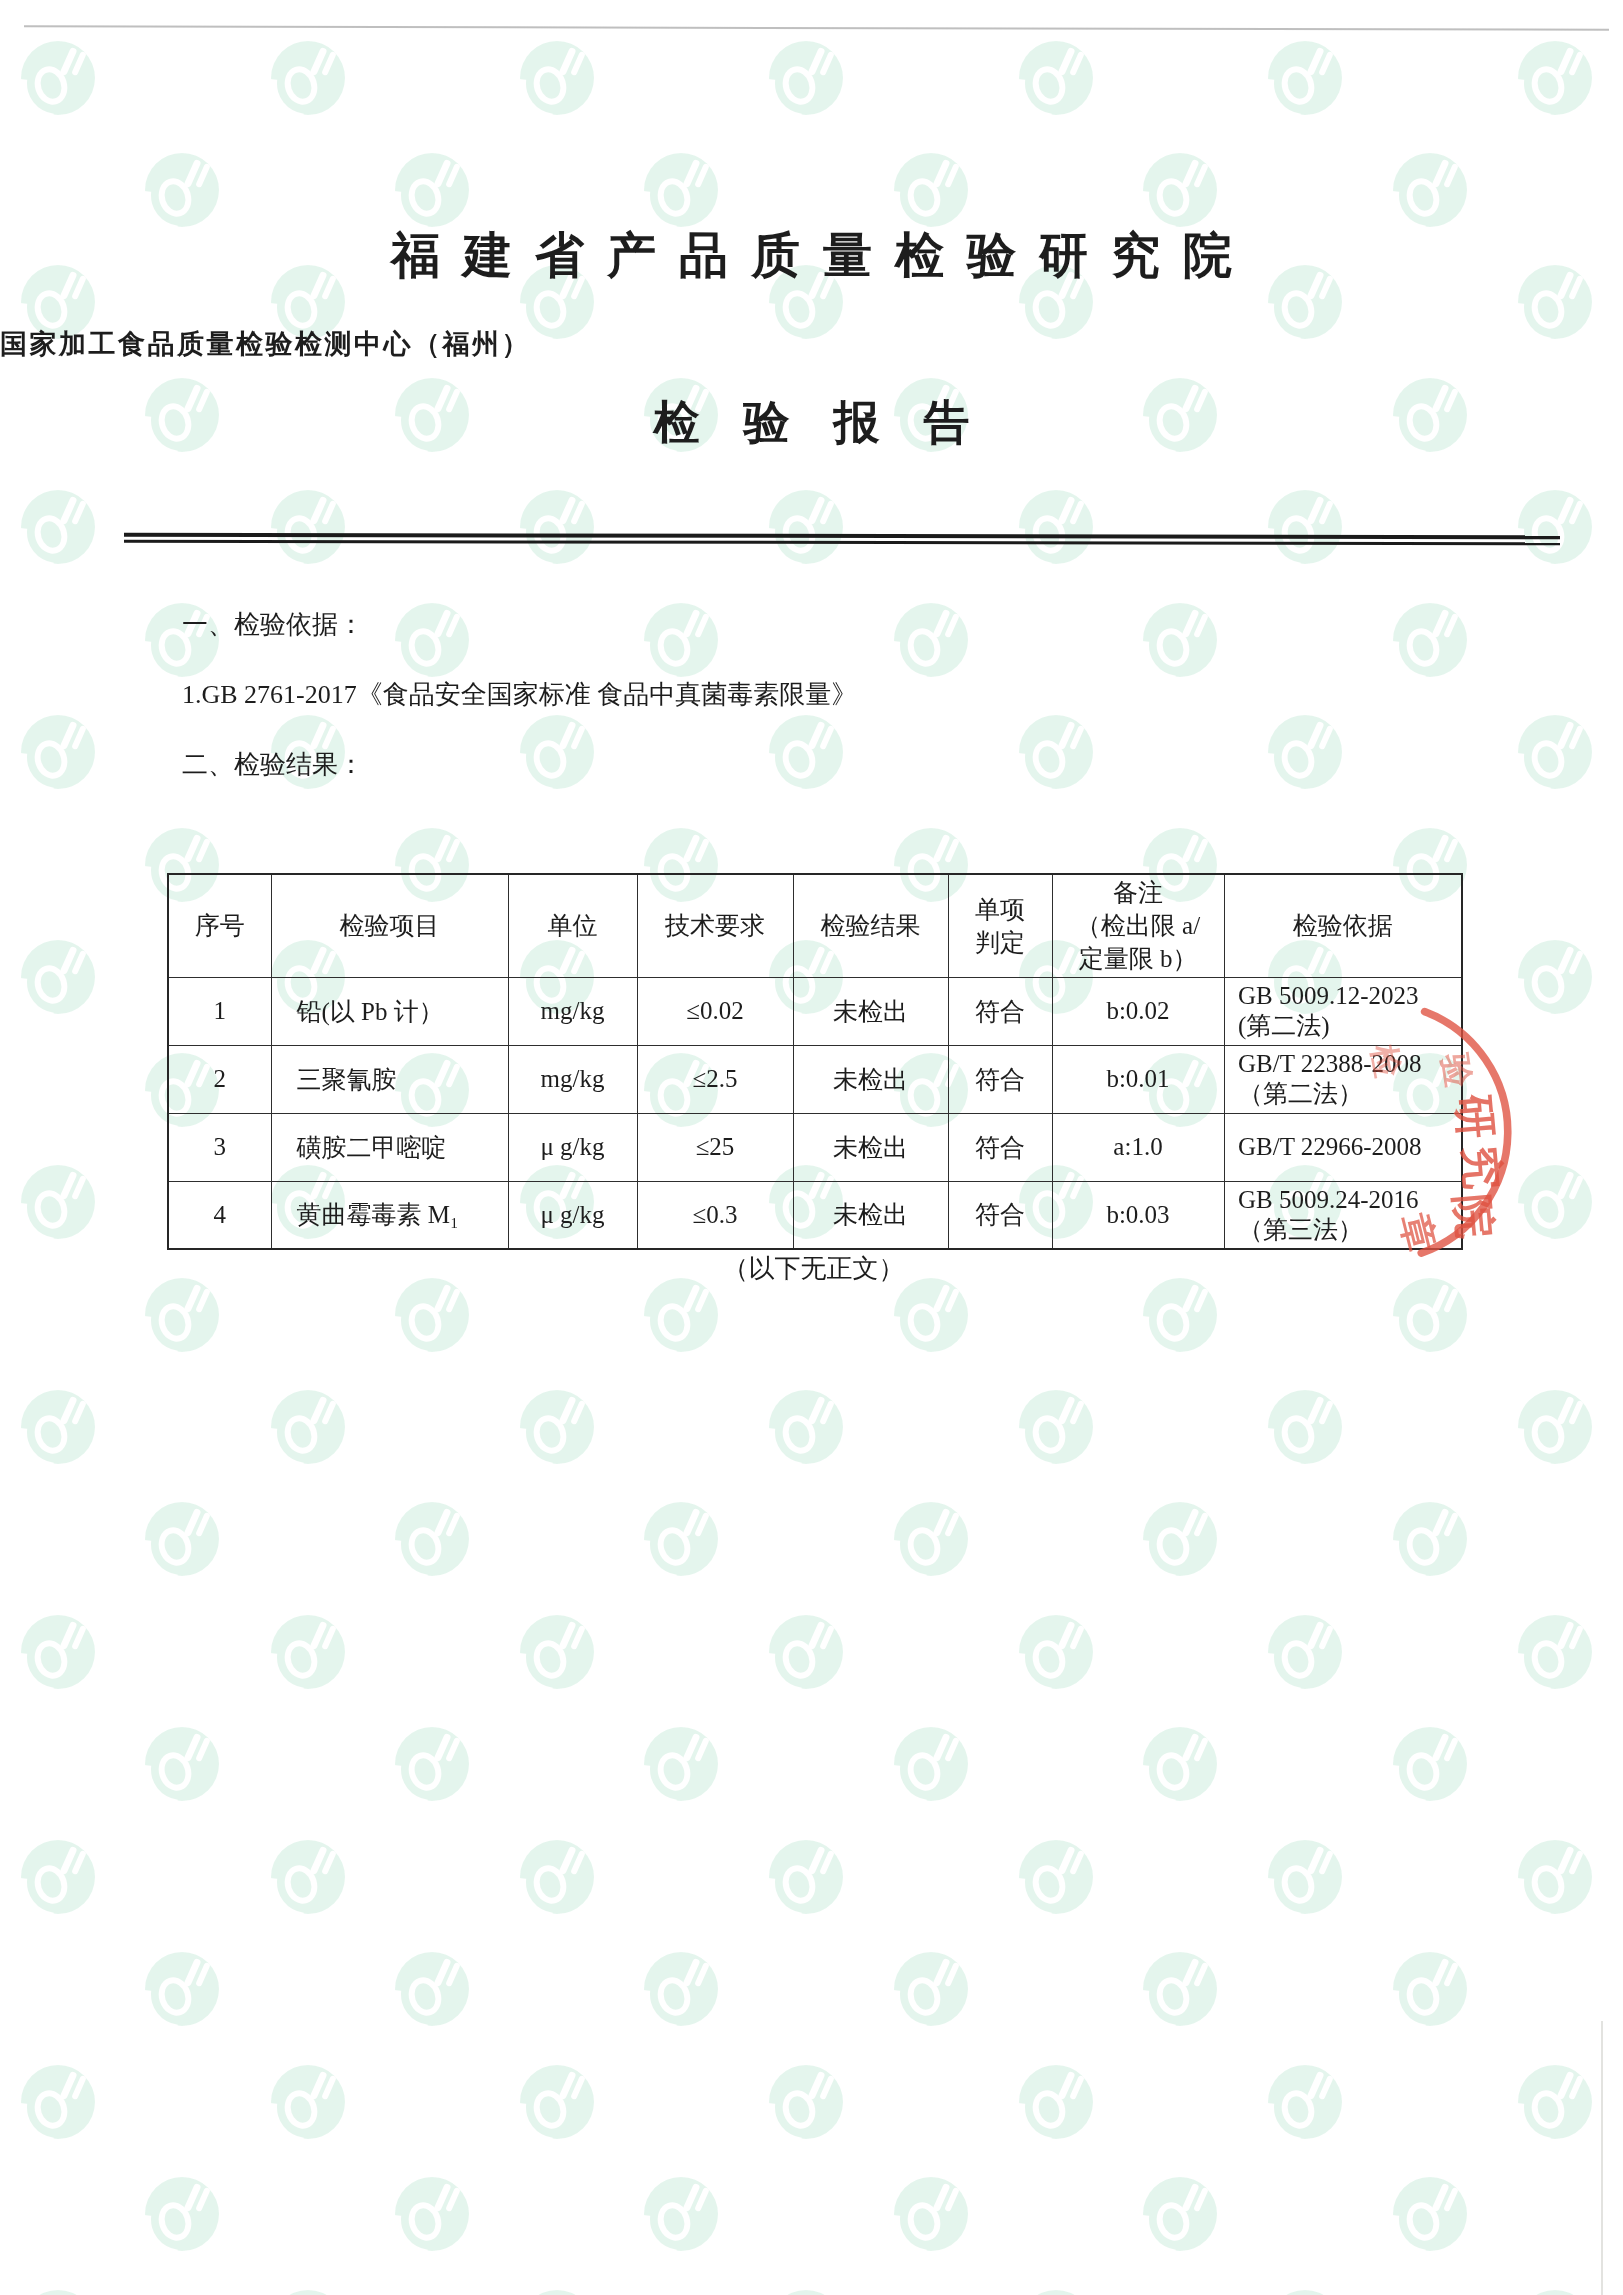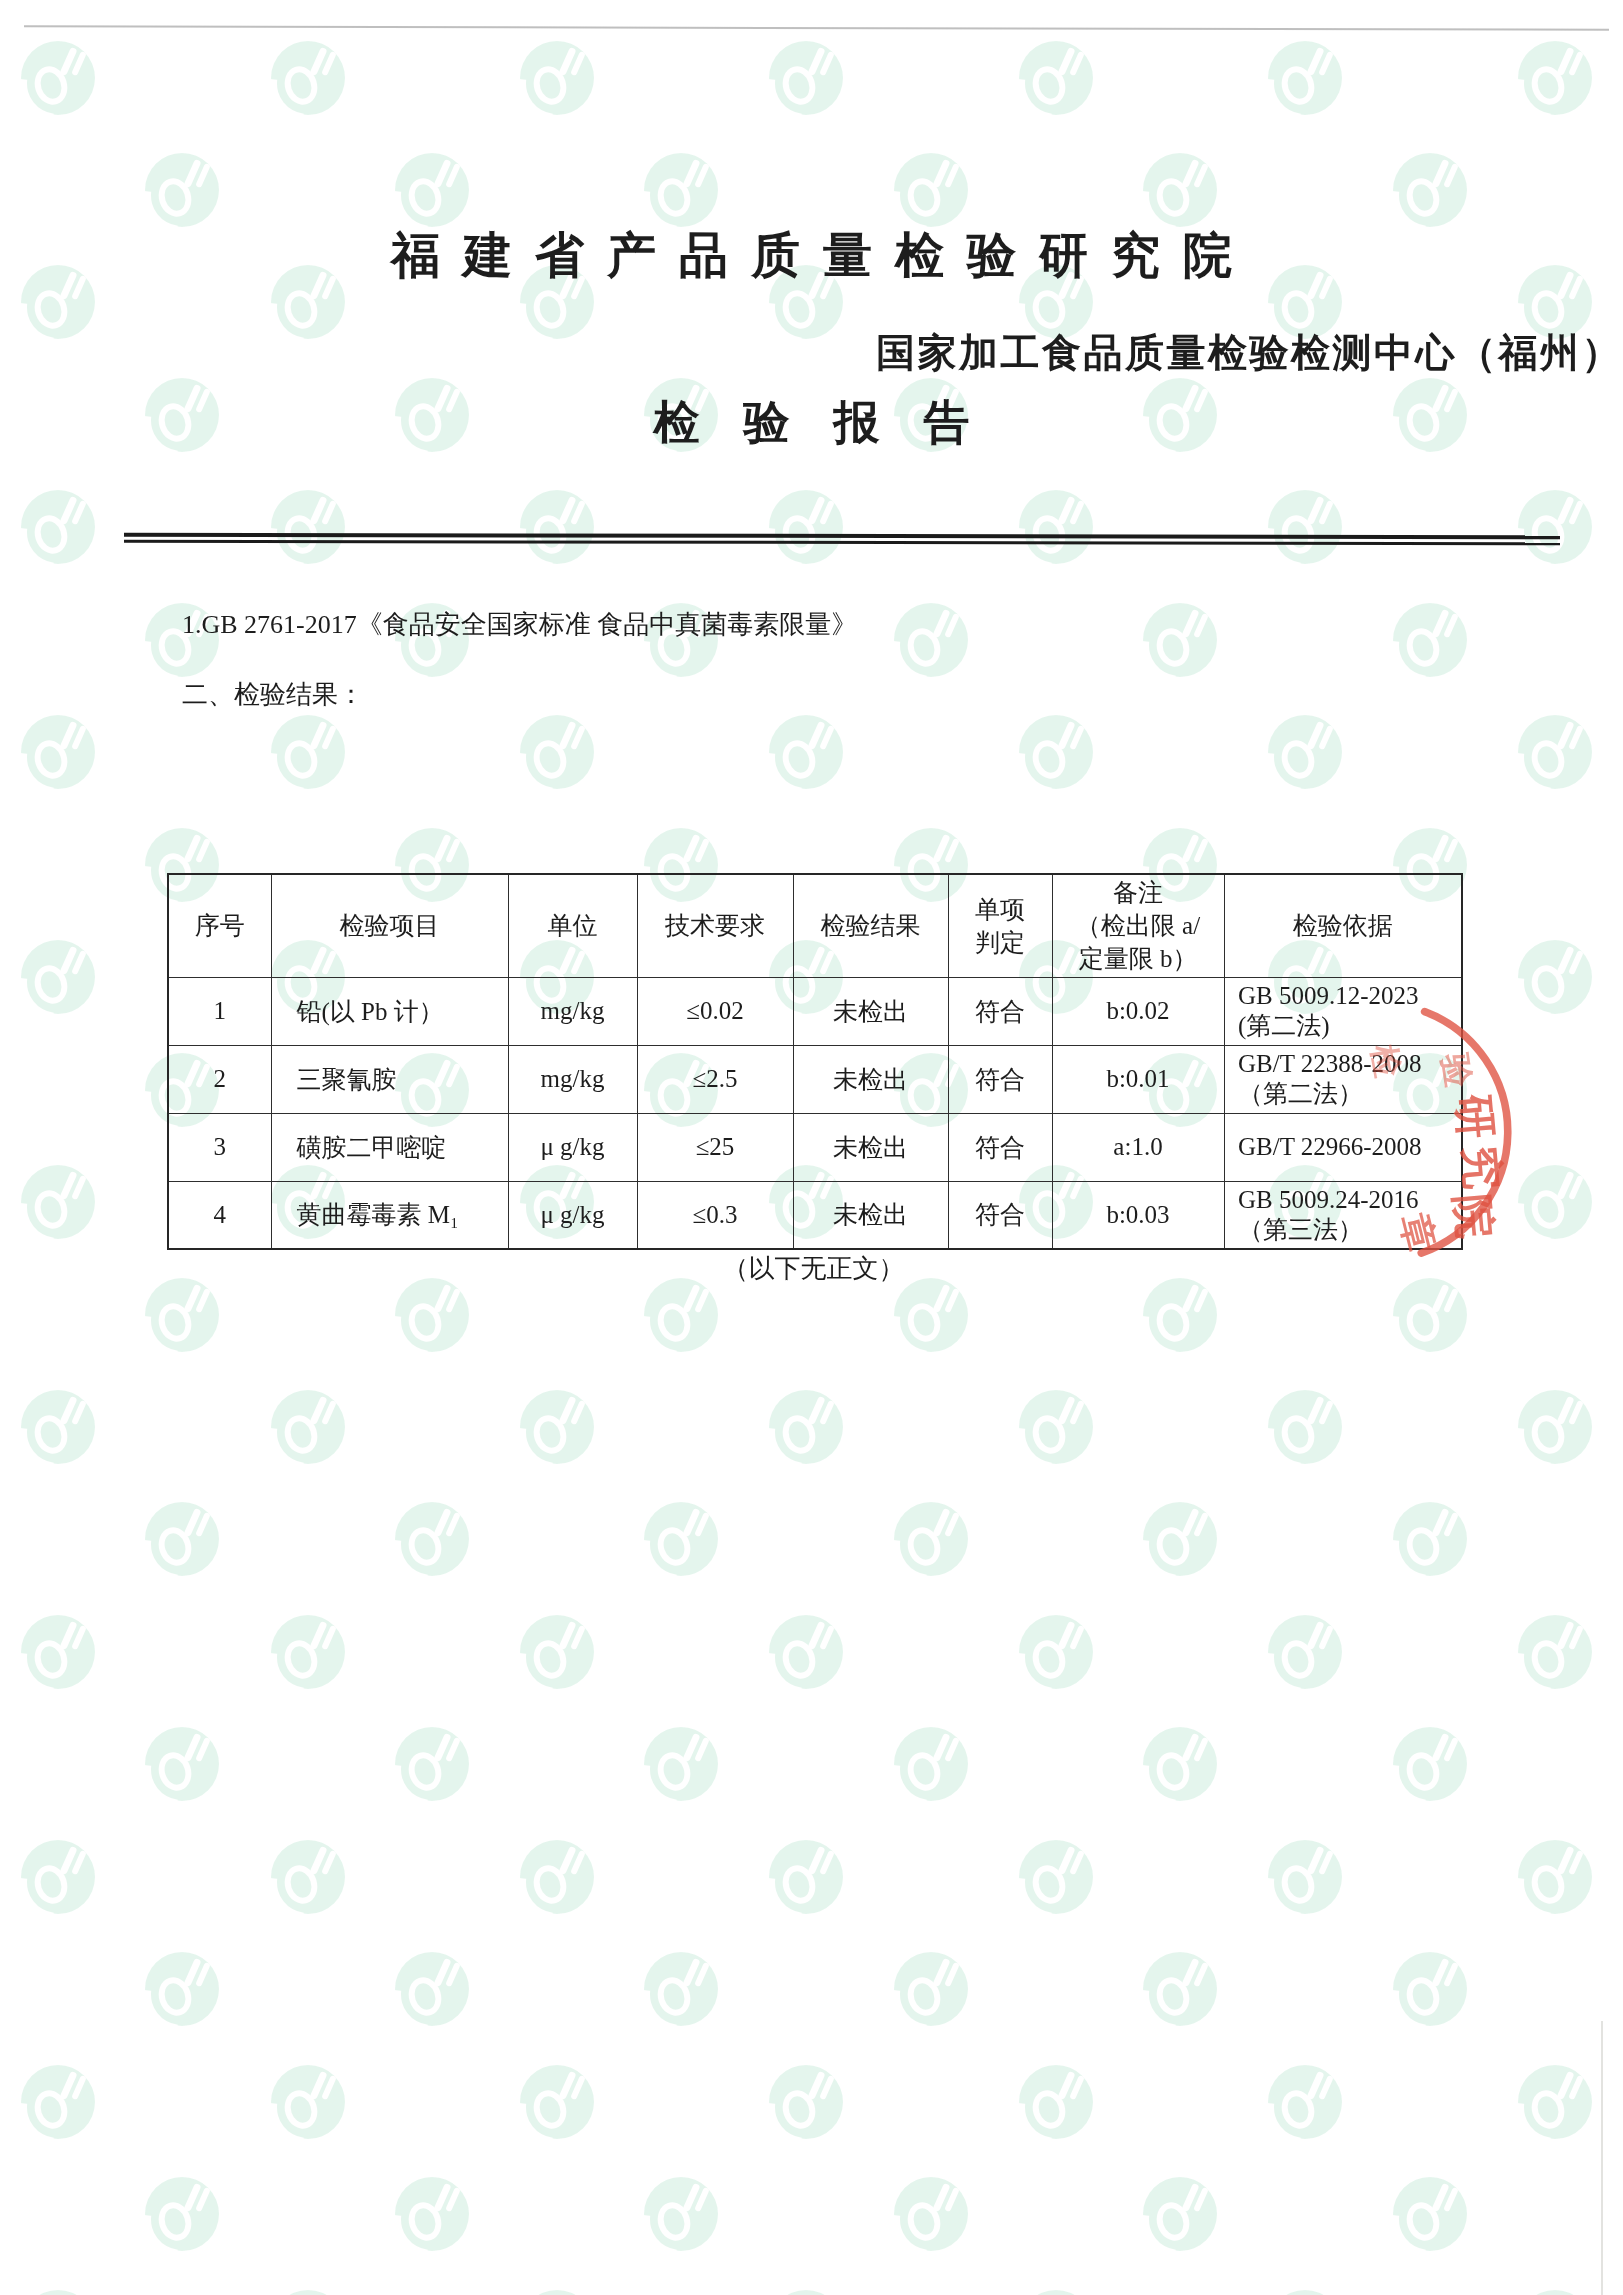--- a/index.html
+++ b/index.html
@@ -23,22 +23,22 @@
             border:7.6px solid transparent; border-left-color:#fff; border-radius:50%;
             transform:rotate(-38deg); }
   
   .content { position:absolute; inset:0; z-index:1; }
   .scan-line { position:absolute; left:24px; top:27px; width:1585px; height:1.7px;
                background:#8a8a8a; opacity:.55; transform:rotate(.12deg); }
   .edge-line { position:absolute; right:20px; top:2021px; bottom:0; width:2.5px;
                background:#e3e3e0; }
   .t-org    { position:absolute; left:0; top:223px; width:1623px; text-align:center;
               font-size:49px; font-weight:bold; letter-spacing:23px; text-indent:23px; }
-  .t-center { position:absolute; left:0; top:326px; width:1623px; text-align:right;
-              font-size:39px; font-weight:bold; letter-spacing:2.5px; }
+  .t-center { position:absolute; left:0; top:326px; width:1623px; text-align:left;
+              font-size:27px; font-weight:bold; letter-spacing:2.5px; }
   .t-report { position:absolute; left:0; top:392px; width:1623px; text-align:center;
               font-size:46px; font-weight:bold; letter-spacing:44px; text-indent:44px; }
   .meta-row { position:absolute; left:120px; top:495px; width:1432px; height:37px;
               font-size:29px; }
   .meta-left   { position:absolute; left:0; top:0; }
   .meta-value  { position:absolute; left:157px; top:0; letter-spacing:0.8px; }
   .meta-center { position:absolute; left:50%; transform:translateX(-50%); top:5px; }
   .meta-right  { position:absolute; right:0; top:8.5px; }
   .rule { position:absolute; left:124px; top:534px; width:1436px; height:2.5px;
           border-top:4.2px solid #1b1b1b; border-bottom:3.4px solid #1b1b1b;
@@ -1024,20 +1024,21 @@
     <div class="scan-line"></div>
     <div class="edge-line"></div>
 
     <div class="t-org">福建省产品质量检验研究院</div>
     <div class="t-center">国家加工食品质量检验检测中心（福州）</div>
     <div class="t-report">检验报告</div>
 
     <div class="rule"></div>
 
     <div class="basis">
+      <div>一、检验依据：</div>
       <div>1.GB 2761-2017《食品安全国家标准 食品中真菌毒素限量》</div>
       <div class="results-heading">二、检验结果：</div>
     </div>
 
     <table class="results">
       <colgroup>
         <col style="width:103px">
           <col style="width:237px">
           <col style="width:129px">
         <col style="width:156px">

